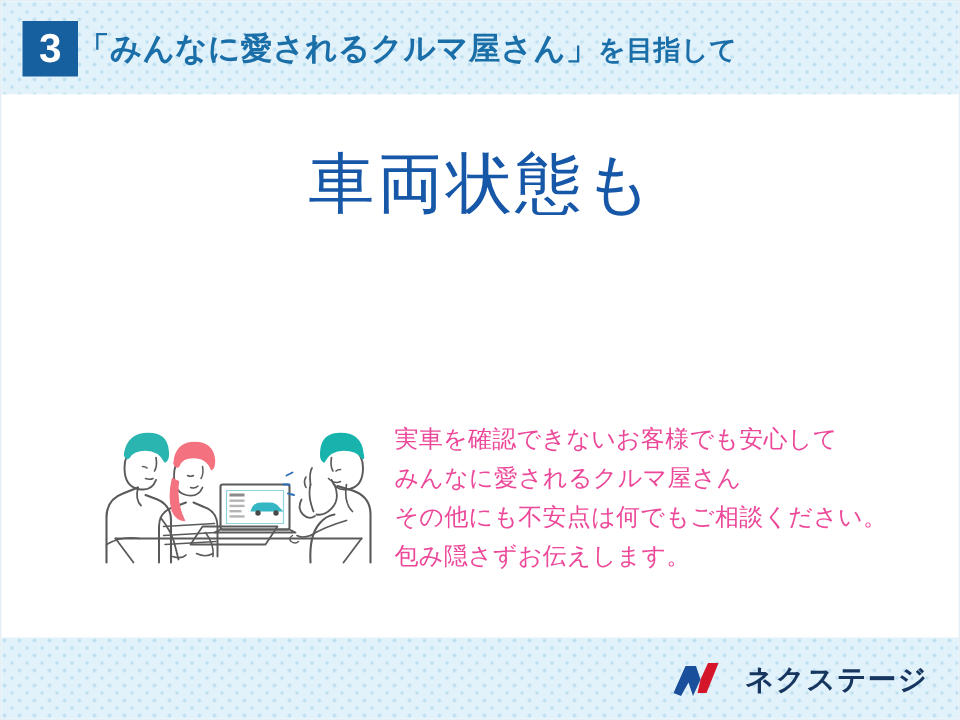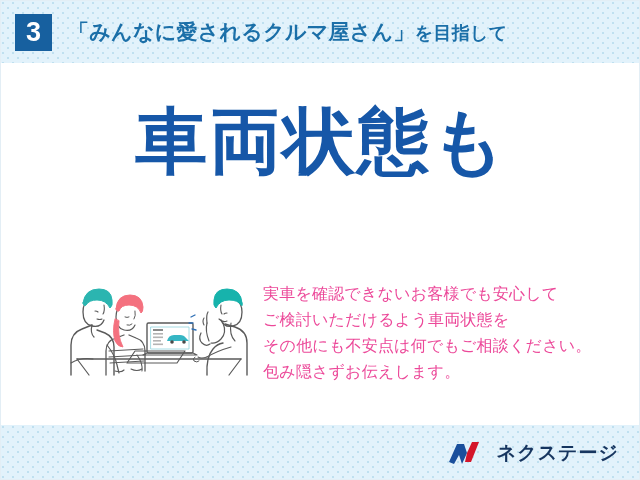--- a/index.html
+++ b/index.html
@@ -52,21 +52,20 @@
     color: #ffffff;
     font-size: 27px;
     font-weight: bold;
     line-height: 37px;
     text-align: center;
     letter-spacing: 0;
     flex: 0 0 auto;
     font-family: "Liberation Sans", sans-serif;
   }
   #header-title {
-    margin-left: 16px;
     color: #1b6fa8;
     font-weight: bold;
     font-size: 21px;
     letter-spacing: 0.3px;
     white-space: nowrap;
     font-family: Liberation Serif, serif;
   }
   #header-title .suffix {
     font-size: 18px;
   }
@@ -79,22 +78,22 @@
     height: 362px;
     background: #ffffff;
   }
 
   #headline {
     position: absolute;
     left: 0; top: 32px;
     width: 640px;
     text-align: center;
     color: #1657a8;
-    font-weight: bold;
-    font-size: 72px;
+    font-weight: normal;
+    font-size: 44px;
     line-height: 1.28;
     letter-spacing: 2px;
     font-family: "Liberation Sans", "DejaVu Sans", sans-serif;
   }
   #headline .l1 { display: block; }
   #headline .l2 { display: block; }
 
   
   #illustration {
     position: absolute;
@@ -262,21 +261,21 @@
             <path d="M132 46 L136 44"></path>
             <path d="M130 52 L134 52"></path>
             <path d="M133 58 L137 59"></path>
           </g>
         </g>
       </svg>
     </div>
 
     <div id="body-copy">
       <span>実車を確認できないお客様でも安心して</span>
-      <span>ご検討いただけるよう車両状態を</span>
+      <span>みんなに愛されるクルマ屋さん</span>
       <span>その他にも不安点は何でもご相談ください。</span>
       <span>包み隠さずお伝えします。</span>
     </div>
 
   </div>
 
   <div id="footer" class="dotband">
     <div id="footer-inner">
       <svg id="brand-mark" width="42" height="26" viewBox="0 0 42 26" xmlns="http://www.w3.org/2000/svg">
         <path d="M2 22 L10 4 L17 4 L20 13 L15 24 L12 15 L7 24 Z" fill="#1a4f9c"></path>

